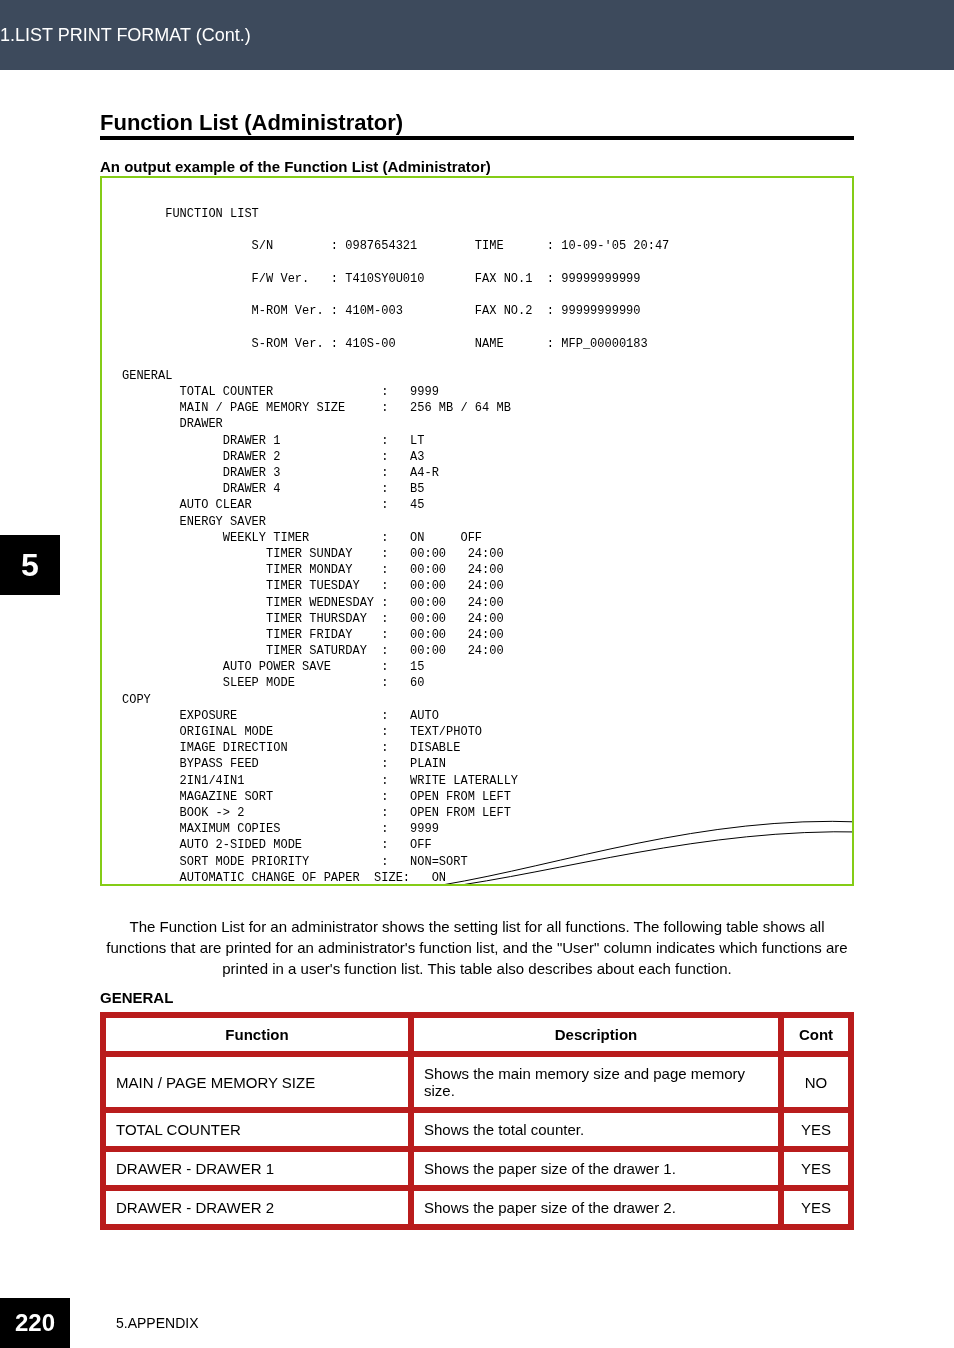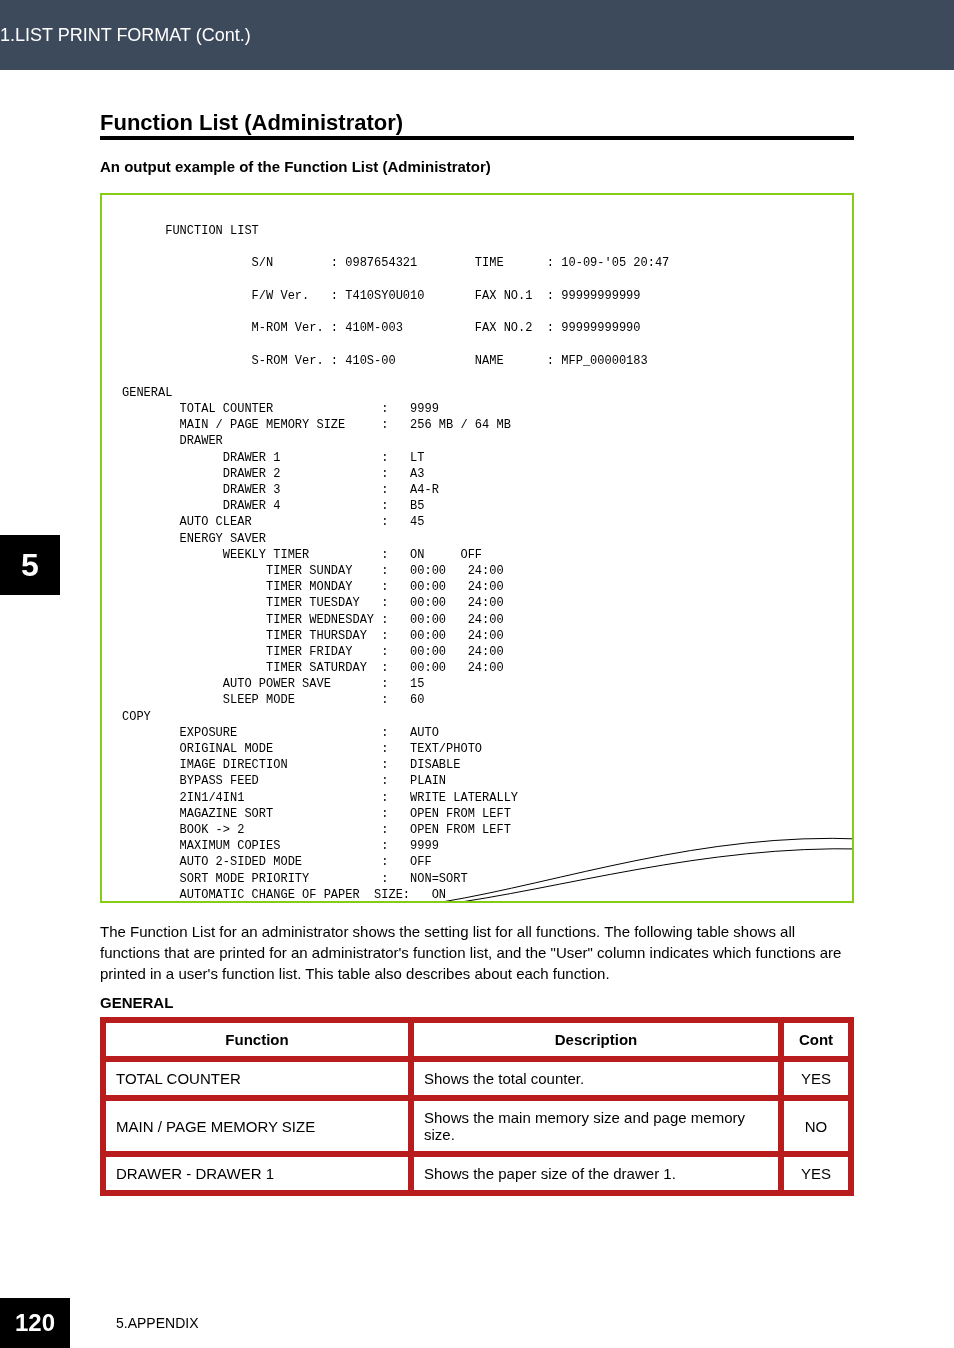--- a/index.html
+++ b/index.html
@@ -28,21 +28,21 @@
   .section-title {
     font-size: 22px;
     font-weight: bold;
     padding-bottom: 0;
     border-bottom: 4px solid #000000;
     margin-bottom: 18px;
   }
   .subtitle {
     font-size: 15px;
     font-weight: bold;
-    margin-bottom: 18px;
+    margin-bottom: 1px;
   }
   .output-box {
     border: 2px solid #84cc16;
     padding: 28px 20px 0 20px;
     position: relative;
     height: 710px;
     overflow: hidden;
   }
   .mono {
     font-family: "Courier New", Courier, monospace;
@@ -51,23 +51,24 @@
     line-height: 1.35;
   }
   .curl {
     position: absolute;
     bottom: -6px;
     right: -10px;
     width: 420px;
     height: 80px;
   }
   .body-text {
-    margin-top: 18px;
+    margin-top: 30px;
     font-size: 15px;
     line-height: 1.4;
+    text-align: center;
   }
   .general-label {
     font-size: 15px;
     font-weight: bold;
     margin-top: 10px;
     margin-bottom: 6px;
   }
   table.func {
     border-collapse: collapse;
     width: 100%;
@@ -200,37 +201,42 @@
   <table class="func">
     <thead>
       <tr>
         <th>Function</th>
         <th class="desc">Description</th>
         <th class="user">Cont</th>
       </tr>
     </thead>
     <tbody id="func-tbody">
         <tr>
+          <td>MAIN / PAGE MEMORY SIZE</td>
+          <td class="desc">Shows the main memory size and page memory size.</td>
+          <td class="user">NO</td>
+        </tr>
+        <tr>
           <td>TOTAL COUNTER</td>
           <td class="desc">Shows the total counter.</td>
           <td class="user">YES</td>
         </tr>
         <tr>
-          <td>MAIN / PAGE MEMORY SIZE</td>
-          <td class="desc">Shows the main memory size and page memory size.</td>
-          <td class="user">NO</td>
-        </tr>
-        <tr>
           <td>DRAWER - DRAWER 1</td>
           <td class="desc">Shows the paper size of the drawer 1.</td>
           <td class="user">YES</td>
         </tr>
+        <tr>
+          <td>DRAWER - DRAWER 2</td>
+          <td class="desc">Shows the paper size of the drawer 2.</td>
+          <td class="user">YES</td>
+        </tr>
       </tbody>
   </table>
 
 </div>
 
 <div class="side-tab">5</div>
 
 <div class="page-footer">
-  <div class="page-num-box">120</div>
+  <div class="page-num-box">220</div>
   <div class="footer-text">5.APPENDIX</div>
 </div>
 
 </body></html>

